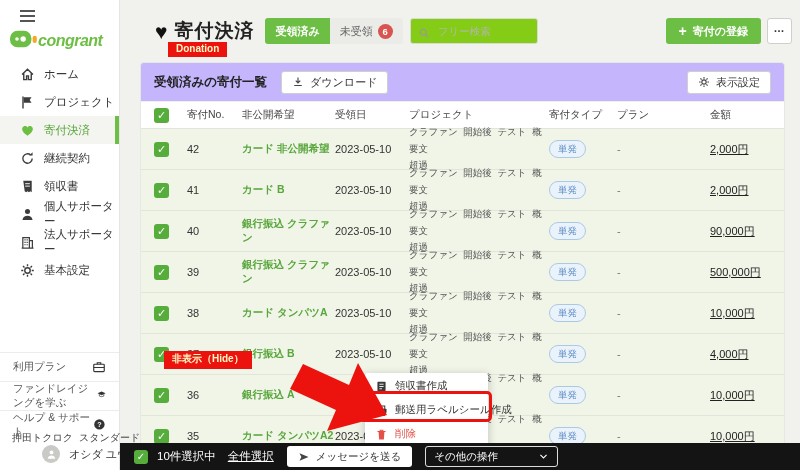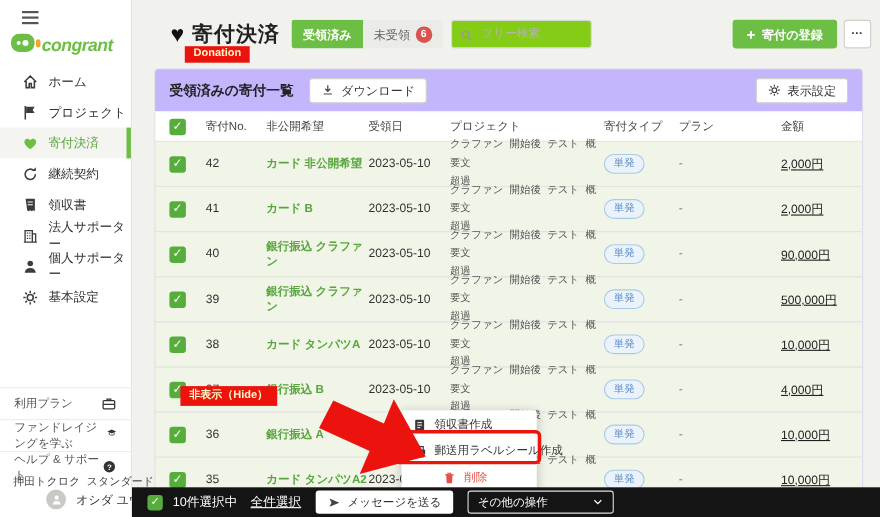--- a/index.html
+++ b/index.html
@@ -69,21 +69,21 @@
   .trow .c-proj { font-size:9.5px; color:#555; line-height:1.75; word-spacing:3px; }
   .trow .c-plan { color:#777; }
   .trow .c-amt { color:#222; font-size:11px;text-decoration:underline; }
   .badge { display:inline-block; font-size:9.5px; color:#5b8cc4; background:#eaf2fb; border:1px solid #abc9e5; border-radius:9px; padding:1.5px 8px; line-height:1.3; }
   .checkbox { width:15px; height:15px; background:#56ad3c; border-radius:3px; color:#fff; font-size:11px; font-weight:bold; display:flex; align-items:center; justify-content:center; line-height:1; cursor:pointer; }
 
   
   .ctx-menu { position:absolute; left:365px; top:373px; width:123px; background:#fff; border-radius:3px; box-shadow:0 2px 10px rgba(0,0,0,.22); z-index:40; padding:1px 0; }
   .ctx-item { display:flex; align-items:center; gap:7px; padding:5px 10px; font-size:10.5px; color:#333; cursor:pointer; white-space:nowrap; }
   .ctx-item .ic { width:13px; height:13px; color:#3a3a3a; flex:0 0 13px; }
-  .ctx-item.danger { color:#e25047;margin-left:27px; }
+  .ctx-item.danger { color:#e25047; }
   .ctx-item.danger .ic { color:#e25047; }
 
   
   .action-bar { position:absolute; left:120px; right:0; bottom:0; height:27px; background:#141414; z-index:50; display:flex; align-items:center; padding-left:14px; color:#fff; }
   .action-bar .sel-txt { font-size:11.5px; margin:0 12px 0 9px; white-space:nowrap; }
   .action-bar .sel-all { font-size:11.5px; text-decoration:underline; cursor:pointer; margin-right:13px; white-space:nowrap; }
   .msg-btn { height:21px; padding:0 11px; border:none; border-radius:3px; font-size:10.5px; margin-right:13px; }
   .other-btn { width:133px; height:21px; background:transparent; border:1px solid rgba(255,255,255,.85); border-radius:3px; color:#fff; font-size:10.5px; display:flex; align-items:center; justify-content:space-between; padding:0 8px; cursor:pointer; }
   .other-btn .ic { width:11px; height:11px; color:#fff; }
 
@@ -146,31 +146,31 @@
       </div>
       <div class="nav-item">
         <span class="ic"><svg viewBox="0 0 16 16">
               <path d="M3.5 1.8h9V14l-1.5-1-1.5 1-1.5-1-1.5 1-1.5-1z" fill="currentColor"></path>
               <path d="M5.5 5h5M5.5 7.6h5" stroke="#fff" stroke-width="1"></path>
             </svg></span>
         <span>領収書</span>
       </div>
       <div class="nav-item">
         <span class="ic"><svg viewBox="0 0 16 16">
+              <circle cx="8" cy="4.8" r="2.7" fill="currentColor"></circle>
+              <path d="M2.6 13.8c.5-3.1 2.7-4.5 5.4-4.5s4.9 1.4 5.4 4.5z" fill="currentColor"></path>
+            </svg></span>
+        <span>個人サポーター</span>
+      </div>
+      <div class="nav-item">
+        <span class="ic"><svg viewBox="0 0 16 16">
               <path d="M3 14V2.8h7V14M10 6h3.2v8M1.8 14h12.6" stroke="currentColor" stroke-width="1.3" fill="none"></path>
               <path d="M4.7 4.6H6v1.2H4.7zM7 4.6h1.3v1.2H7zM4.7 7.2H6v1.2H4.7zM7 7.2h1.3v1.2H7zM4.7 9.8H6V11H4.7zM7 9.8h1.3V11H7z" fill="currentColor"></path>
             </svg></span>
         <span>法人サポーター</span>
-      </div>
-      <div class="nav-item">
-        <span class="ic"><svg viewBox="0 0 16 16">
-              <circle cx="8" cy="4.8" r="2.7" fill="currentColor"></circle>
-              <path d="M2.6 13.8c.5-3.1 2.7-4.5 5.4-4.5s4.9 1.4 5.4 4.5z" fill="currentColor"></path>
-            </svg></span>
-        <span>個人サポーター</span>
       </div>
       <div class="nav-item">
         <span class="ic"><svg viewBox="0 0 16 16">
               <path d="M8 1.3v2.2M8 12.5v2.2M1.3 8h2.2M12.5 8h2.2M3.2 3.2l1.6 1.6M11.2 11.2l1.6 1.6M12.8 3.2l-1.6 1.6M4.8 11.2l-1.6 1.6" stroke="currentColor" stroke-width="1.5"></path>
               <circle cx="8" cy="8" r="2.9" fill="none" stroke="currentColor" stroke-width="1.5"></circle>
             </svg></span>
         <span>基本設定</span>
       </div>
     </div>
 

